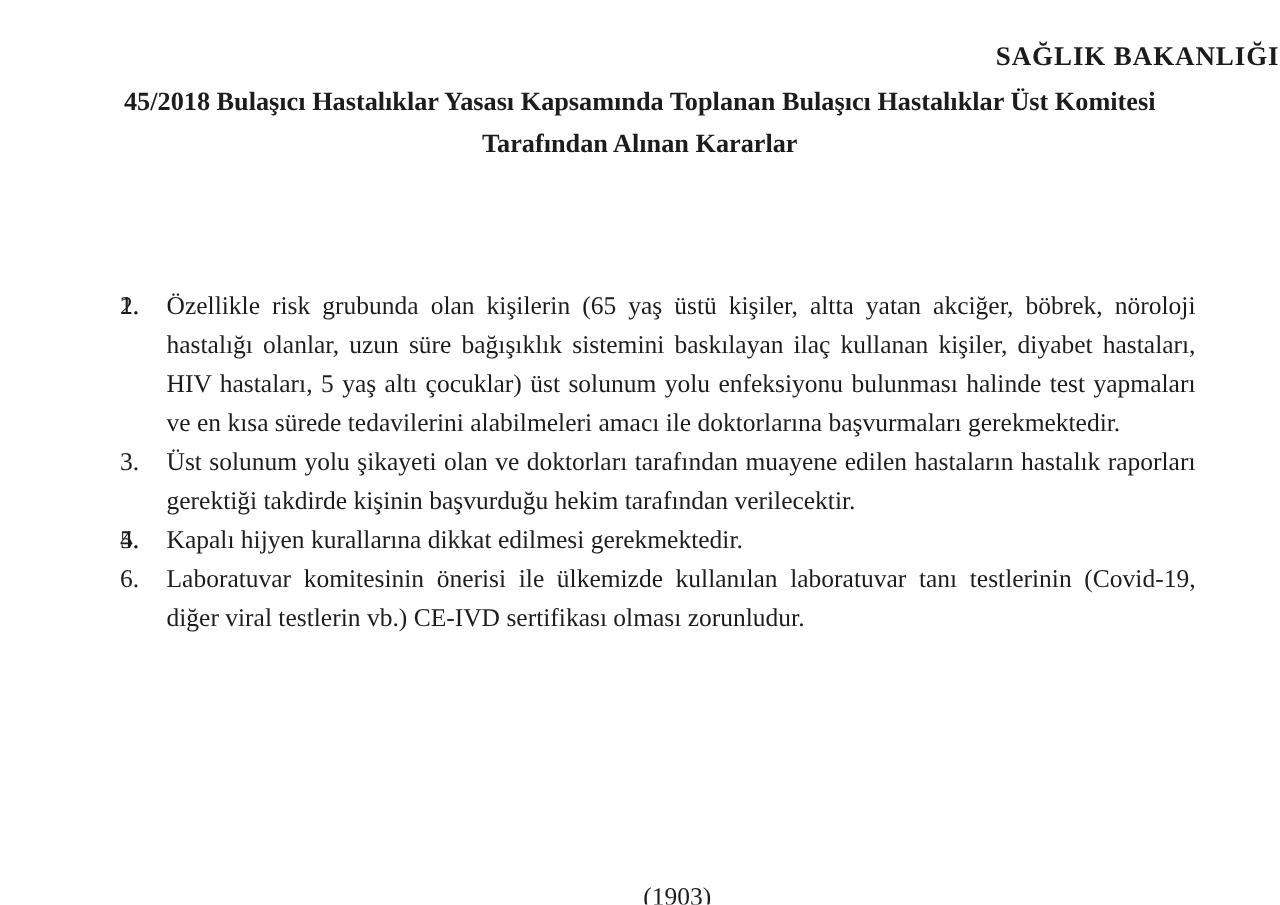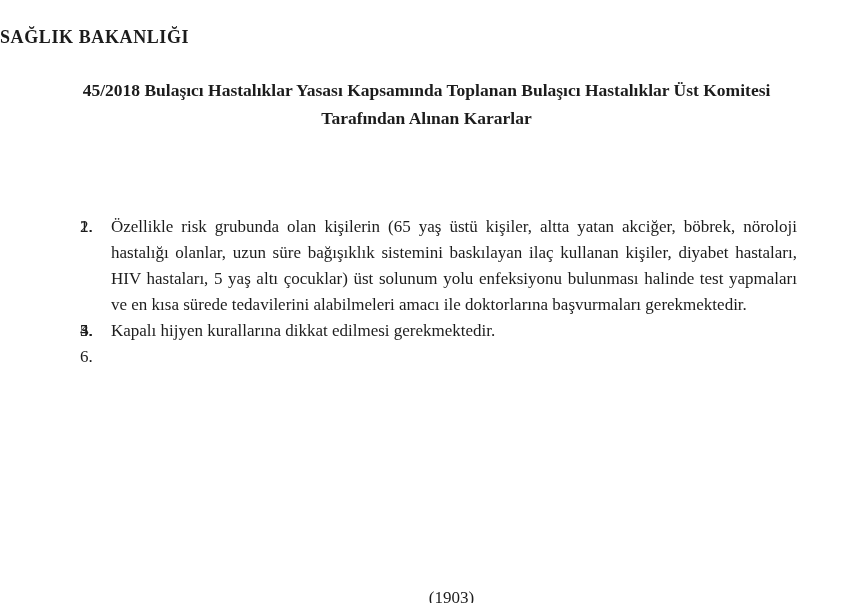--- a/index.html
+++ b/index.html
@@ -16,28 +16,28 @@
     -webkit-font-smoothing: antialiased;
   }
   .doc-page {
     position: relative;
     width: 853px;
     height: 603px;
     background: #ffffff;
   }
   .doc-title {
     padding-top: 26px;
-    text-align: left;
+    text-align: right;
     font-weight: bold;
     font-size: 18px;
     line-height: 22px;
     letter-spacing: 0.6px;
   }
   .doc-subtitle {
-    margin-top: 28px;
+    margin-top: 5px;
     padding: 0 52px;
     text-align: center;
     font-weight: bold;
     font-size: 17.5px;
     line-height: 28px;
   }
   .decision-list {
     margin: 82px 56px 0 80px;
     font-size: 17px;
     line-height: 26px;
@@ -82,32 +82,34 @@
       <span class="decision-number">1.</span>
     </div>
 
     <div class="decision-item">
       <span class="decision-number">2.</span>
       <span>Özellikle risk grubunda olan kişilerin (65 yaş üstü kişiler, altta yatan akciğer, böbrek, nöroloji hastalığı olanlar, uzun süre bağışıklık sistemini baskılayan ilaç kullanan kişiler, diyabet hastaları, HIV hastaları, 5 yaş altı çocuklar) üst solunum yolu enfeksiyonu bulunması halinde test yapmaları ve en kısa sürede tedavilerini alabilmeleri amacı ile doktorlarına başvurmaları gerekmektedir.</span>
     </div>
 
     <div class="decision-item">
       <span class="decision-number">3.</span>
+      <span>Üst solunum yolu şikayeti olan ve doktorları tarafından muayene edilen hastaların hastalık raporları gerektiği takdirde kişinin başvurduğu hekim tarafından verilecektir.</span>
     </div>
 
     <div class="decision-item">
       <span class="decision-number">4.</span>
     </div>
 
     <div class="decision-item">
       <span class="decision-number">5.</span>
       <span>Kapalı hijyen kurallarına dikkat edilmesi gerekmektedir.</span>
     </div>
 
     <div class="decision-item">
       <span class="decision-number">6.</span>
+      <span>Laboratuvar komitesinin önerisi ile ülkemizde kullanılan laboratuvar tanı testlerinin (Covid-19, diğer viral testlerin vb.) CE-IVD sertifikası olması zorunludur.</span>
     </div>
 
   </div>
 
   <div class="page-footer">(1903)</div>
 
 </div>
 
 </body></html>

